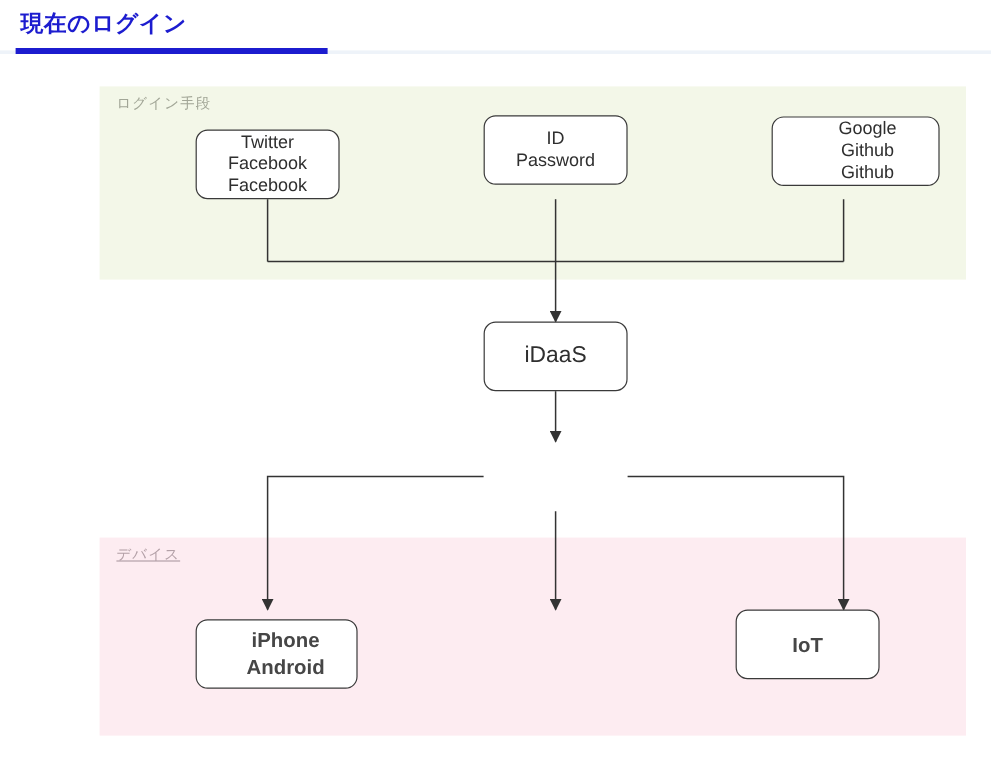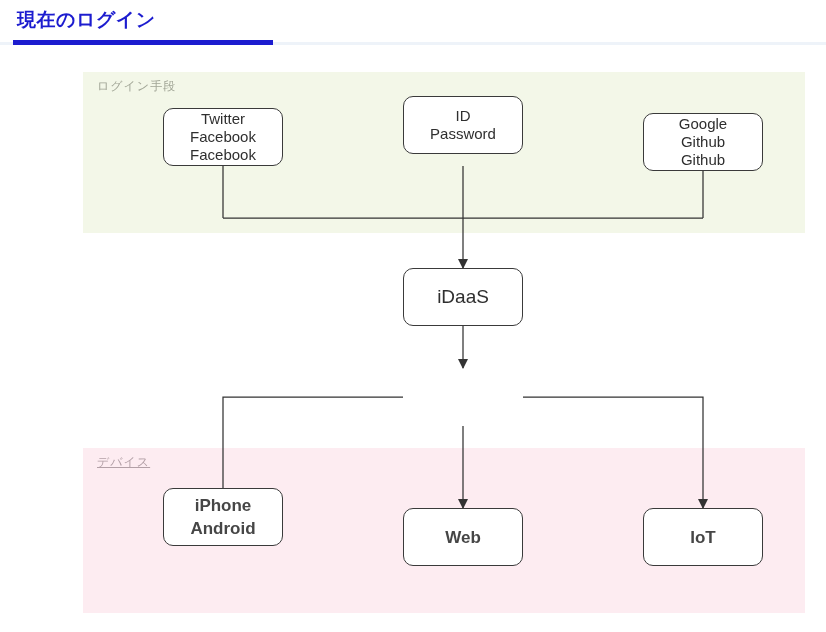--- a/index.html
+++ b/index.html
@@ -86,26 +86,26 @@
   .node-md span { font-size: 19px; line-height: 22px; }
   .node-bold span {
     font-size: 17px;
     line-height: 23px;
     font-weight: bold;
     color: #464646;
   }
   
   .n-social-left   { left: 163px; top: 108px; }
   .n-id-password   { left: 403px; top: 96px; }
-  .n-social-right  { left: 643px; top: 113px; }
+  .n-social-right  { left: 643px; top: 97px; padding-left: 20px; }
   .n-idaas         { left: 403px; top: 268px; align-items: center; }
   .n-api-gateway   { left: 403px; top: 368px; }
-  .n-iphone        { left: 163px; top: 488px; }
+  .n-iphone        { left: 163px; top: 516px; padding-left: 15px; }
   .n-web           { left: 403px; top: 508px; }
-  .n-iot           { left: 643px; top: 508px; }
+  .n-iot           { left: 613px; top: 508px; }
 </style>
 </head>
 <body>
 
 <div class="page">
 
   <h1 class="page-title">現在のログイン</h1>
   <div class="rule-light"></div>
   <div class="rule-accent"></div>
 
@@ -154,21 +154,18 @@
   <div class="node node-md n-idaas">
     <span>iDaaS</span>
   </div>
 
 
   <div class="node node-bold n-iphone">
     <span>iPhone</span>
     <span>Android</span>
   </div>
 
-  <div class="node node-bold n-web">
-    <span>Web</span>
-  </div>
 
   <div class="node node-bold n-iot">
     <span>IoT</span>
   </div>
 
 </div>
 
 </body></html>

